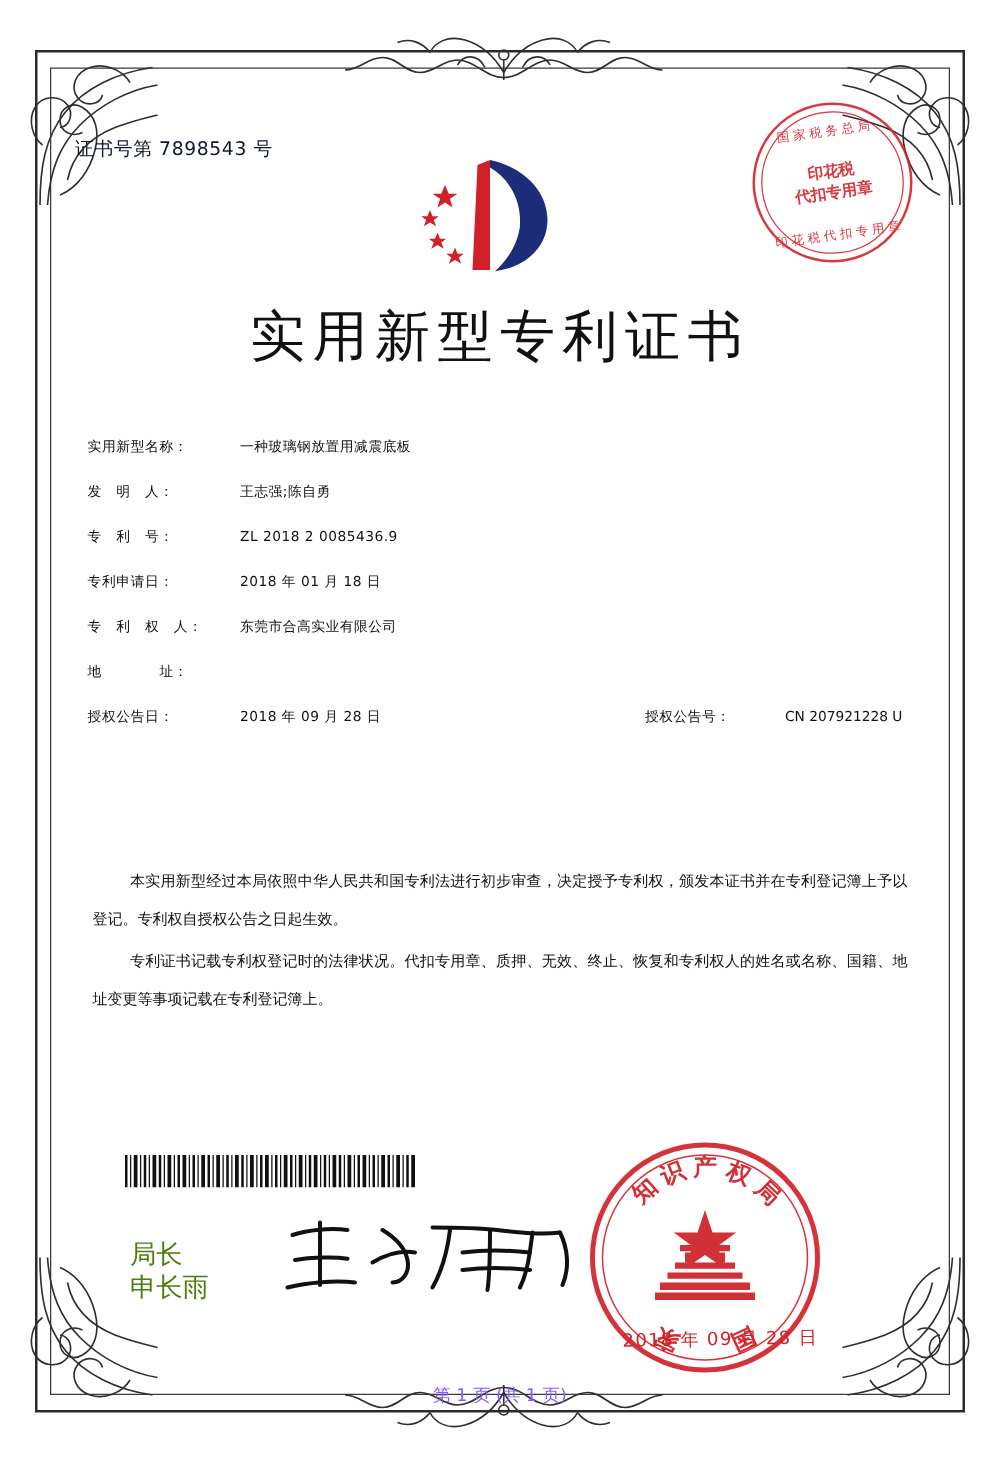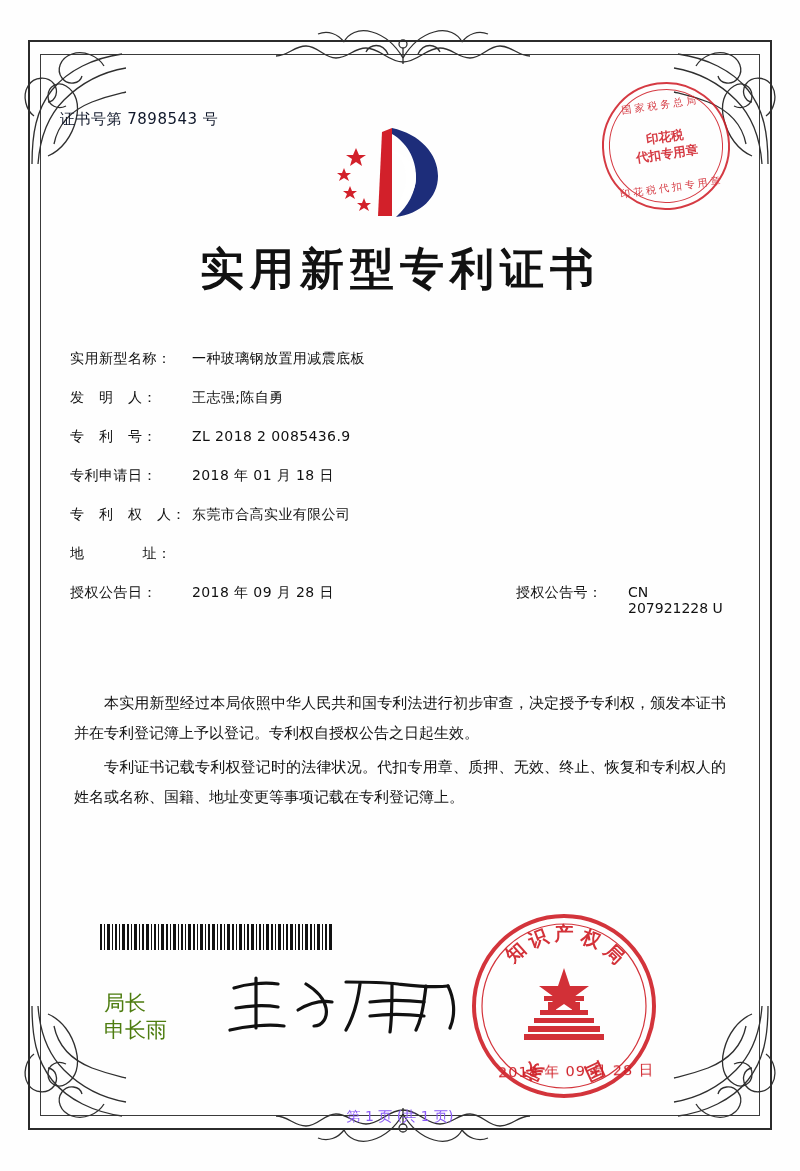--- a/index.html
+++ b/index.html
@@ -120,37 +120,37 @@
     line-height: 17px;
     font-weight: 700;
   }
   .title {
     position: absolute;
     left: 0;
     top: 178px;
     width: 696px;
     text-align: center;
     font-size: 44px;
-    font-weight: 700;
+    font-weight: 400;
     letter-spacing: 6px;
     font-family: "DejaVu Sans", "Liberation Sans", sans-serif;
     color: #111;
   }
   
   .fields {
     position: absolute;
     left: 18px;
     top: 288px;
     width: 660px;
   }
   .frow {
     display: flex;
     align-items: baseline;
     margin-bottom: 21px;
-    font-size: 14px;
+    font-size: 11px;
     color: #111;
   }
   .flabel {
     width: 122px;
     flex: 0 0 122px;
     white-space: nowrap;
     letter-spacing: 0.5px;
   }
   .fvalue {
     flex: 1 1 auto;
@@ -164,24 +164,24 @@
     margin-left: 24px;
   }
   .secondvalue { flex: 1 1 auto; }
 
   
   .paras {
     position: absolute;
     left: 22px;
     top: 628px;
     width: 652px;
-    font-size: 15px;
+    font-size: 12px;
     line-height: 30px;
     color: #111;
-    font-family: Liberation Mono, monospace;
+    font-family: Liberation Serif, serif;
   }
   .paras p {
     margin: 0 0 4px 0;
     text-indent: 30px;
     text-align: justify;
   }
   
   .barcode {
     position: absolute;
     left: 48px;

